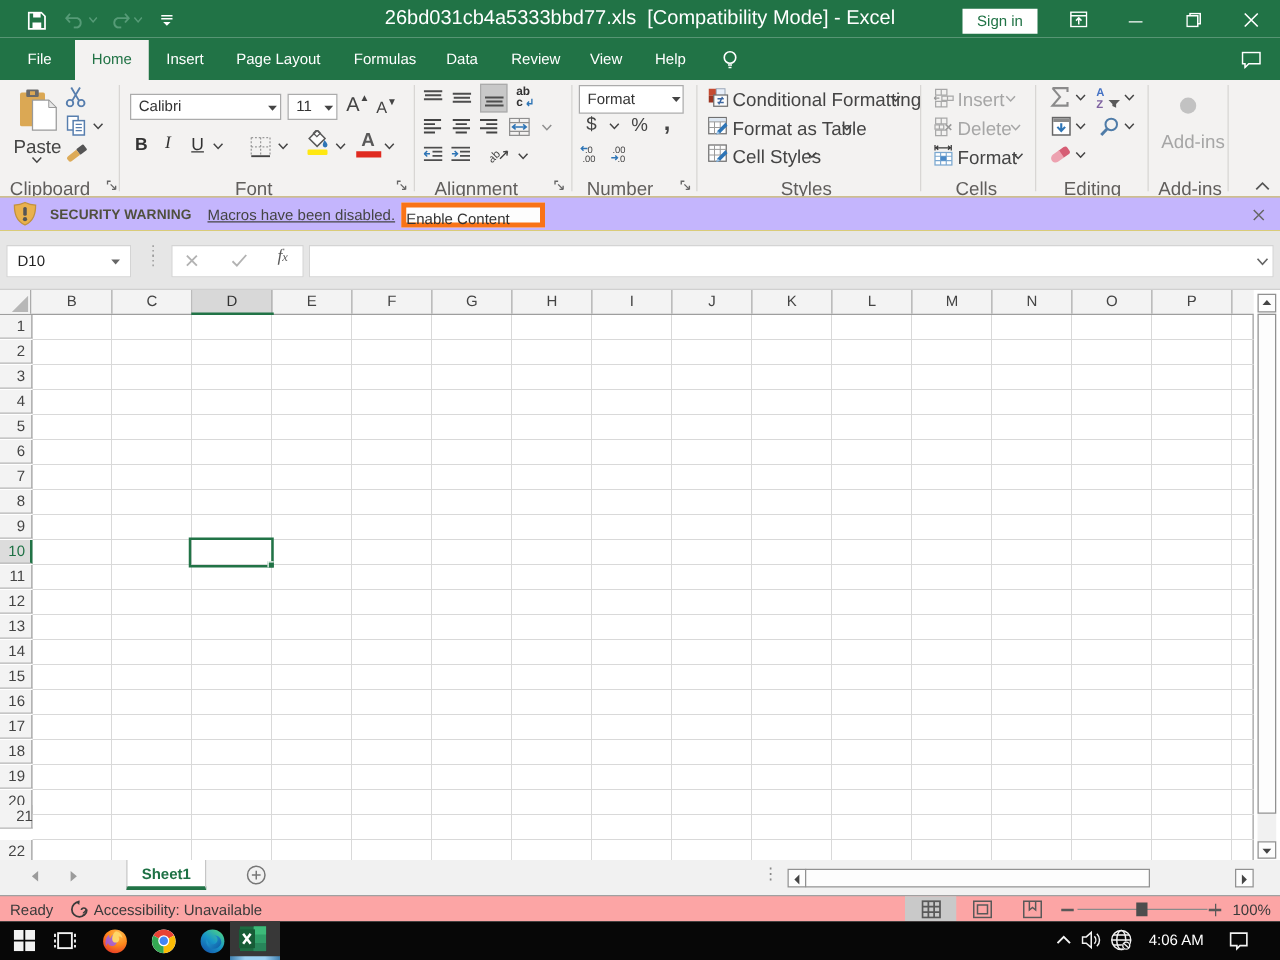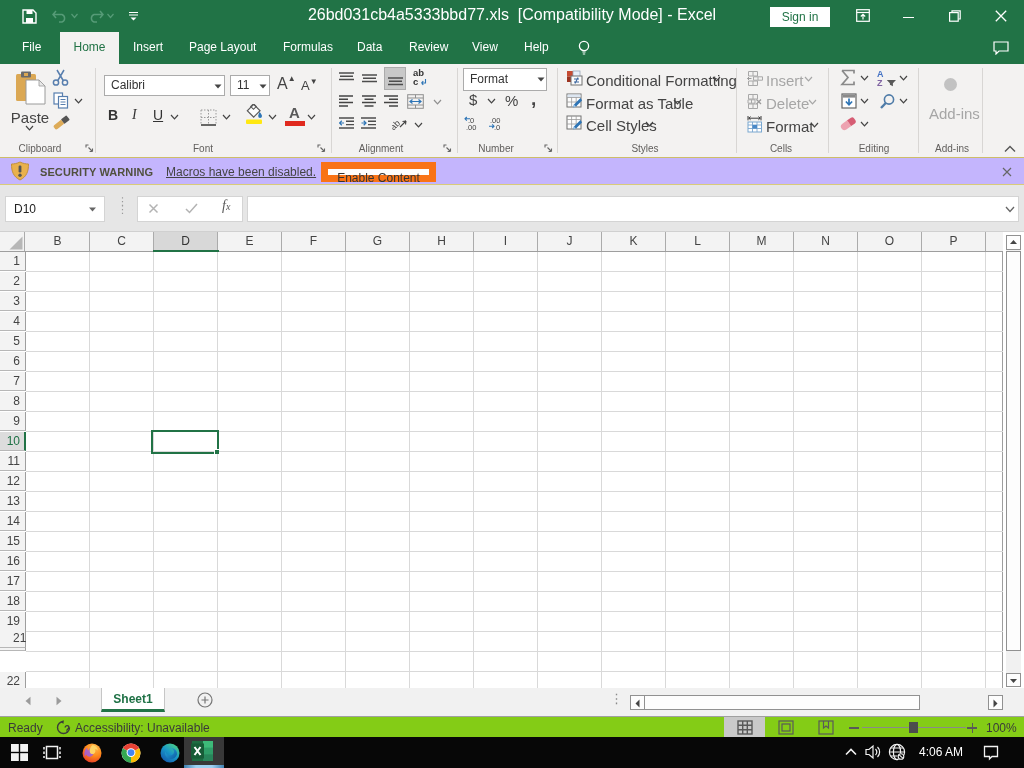--- a/index.html
+++ b/index.html
@@ -14,29 +14,29 @@
   #signin { left:770px; top:7px; width:60px; height:20px; background:#fff; color:#217346; font-size:12px; text-align:center; line-height:20px; }
 
   
   #tabrow { left:0; top:30px; width:1024px; height:34px; background:#217346; }
   .rtab { position:absolute; top:0; height:34px; line-height:34px; color:#fff; font-size:12px; }
   #hometab { left:60px; top:2px; width:59px; height:32px; background:#f3f2f1; color:#217346; text-align:center; line-height:30px; font-size:12px; }
 
   
   #ribbon { left:0; top:64px; width:1024px; height:93px; background:#f3f2f1; }
   .gsep { position:absolute; top:4px; width:1px; height:85px; background:#d8d6d4; }
-  .glabel { position:absolute; top:79px; height:14px; font-size:10px; color:#605e5c; text-align:center; }
+  .glabel { position:absolute; top:79px; height:14px; font-size:15px; color:#605e5c; text-align:center; }
   .rtext { font-size:15px; color:#444; }
   .gray { color:#a6a6a6; }
   .combo { height:21px; background:#fff; border:1px solid #ababab; font-size:12px; color:#333; line-height:19px; padding-left:6px; }
   .launcher { position:absolute; top:80px; }
 
   
   #secbar { left:0; top:157px; width:1024px; height:28px; background:#c4b5fd; border-top:1px solid #cdbd6a; border-bottom:1px solid #d9cb79; }
-  #enablebtn { left:321px; top:4px; width:115px; height:20px; background:#fdfdfd; border:7px solid #f97316; font-size:12px; color:#333; text-align:center; line-height:18px; }
+  #enablebtn { left:321px; top:4px; width:115px; height:20px; background:#fdfdfd; border:4px solid #f97316; font-size:12px; color:#333; text-align:left; line-height:18px; }
 
   
   #formularow { left:0; top:185px; width:1024px; height:47px; background:#e6e6e6; border-bottom:1px solid #d0d0d0; }
   #namebox { left:5px; top:11px; width:100px; height:26px; background:#fff; border:1px solid #d4d4d4; font-size:12px; color:#222; line-height:24px; padding-left:8px; }
   #fxinput { left:247px; top:11px; width:772px; height:26px; background:#fff; border:1px solid #d4d4d4; }
 
   
   #colheads { left:0; top:232px; width:1003px; height:20px; background:#f3f3f3; border-bottom:1px solid #9e9e9e; }
   .colhead { position:absolute; top:0; height:19px; line-height:19px; text-align:center; font-size:12px; color:#444; border-right:1px solid #ababab; }
   .colhead.sel { background:#d8d8d8; color:#333; }
@@ -59,21 +59,21 @@
 
   
   #tabbar { left:0; top:688px; width:1024px; height:28px; background:#f1f1f1; }
   #sheettab { left:101px; top:0px; width:64px; height:24px; background:#fff; border-left:1px solid #c6c6c6; border-right:1px solid #c6c6c6; border-bottom:3px solid #217346; color:#1e7145; font-weight:bold; font-size:12px; text-align:center; line-height:22px; }
   #plusbtn { left:197px; top:4px; width:16px; height:16px; }
   #hsdots { left:610px; top:3px; font-size:13px; color:#8a8a8a; }
   .hbox { top:7px; width:15px; height:15px; background:#fdfdfd; border:1px solid #919191; }
   #hthumb { left:644px; top:7px; width:276px; height:15px; background:#fdfdfd; border:1px solid #919191; }
 
   
-  #statusbar { left:0; top:716px; width:1024px; height:21px; background:#84cc16; border-top:1px solid #a0a0a0;text-align:right; }
+  #statusbar { left:0; top:716px; width:1024px; height:21px; background:#fca5a5; border-top:1px solid #a0a0a0;text-align:right; }
   .sbtext { position:absolute; font-size:12px; color:#3a3a3a; }
   #viewnormal { left:724px; top:0; width:41px; height:20px; background:#c9c9c9; padding:3px 0 0 13px; }
   .sbicon { top:3px; }
 
   
   #taskbar { left:0; top:737px; width:1024px; height:31px; background:#070707; }
   #xlbtn { left:184px; top:0; width:40px; height:31px; background:#383838; }
   #xlline { left:0px; top:28px; width:40px; height:3px; background:linear-gradient(to right,#3f80b0,#9ed1f2 30%,#9ed1f2 70%,#3f80b0); }
   #traytime { left:916px; top:0; width:50px; height:31px; line-height:31px; color:#fff; font-size:12px; text-align:center; }
 </style>
@@ -489,21 +489,21 @@
   <div class="rowhead" style="top:200px;">11</div>
   <div class="rowhead" style="top:220px;">12</div>
   <div class="rowhead" style="top:240px;">13</div>
   <div class="rowhead" style="top:260px;">14</div>
   <div class="rowhead" style="top:280px;">15</div>
   <div class="rowhead" style="top:300px;">16</div>
   <div class="rowhead" style="top:320px;">17</div>
   <div class="rowhead" style="top:340px;">18</div>
   <div class="rowhead" style="top:360px;">19</div>
   <div class="rowhead" style="top:380px;">20</div>
-  <div class="rowhead" style="top:377px;padding-left:13px;">21</div>
+  <div class="rowhead" style="top:392px;padding-left:13px;">21</div>
   <div class="rowhead" style="top:420px; height:16px; border-bottom:none;">22</div>
   <div class="abs" id="selcell"></div>
   <div class="abs" id="selhandle"></div>
 </div>
 
 <div class="abs" id="vscroll">
   <div class="abs vbox" style="top:0px; height:15px;">
     <svg width="13" height="13" viewBox="0 0 13 13">
         <path d="M6.5 4 L10 8 L3 8 Z" fill="#444"></path>
       </svg>

